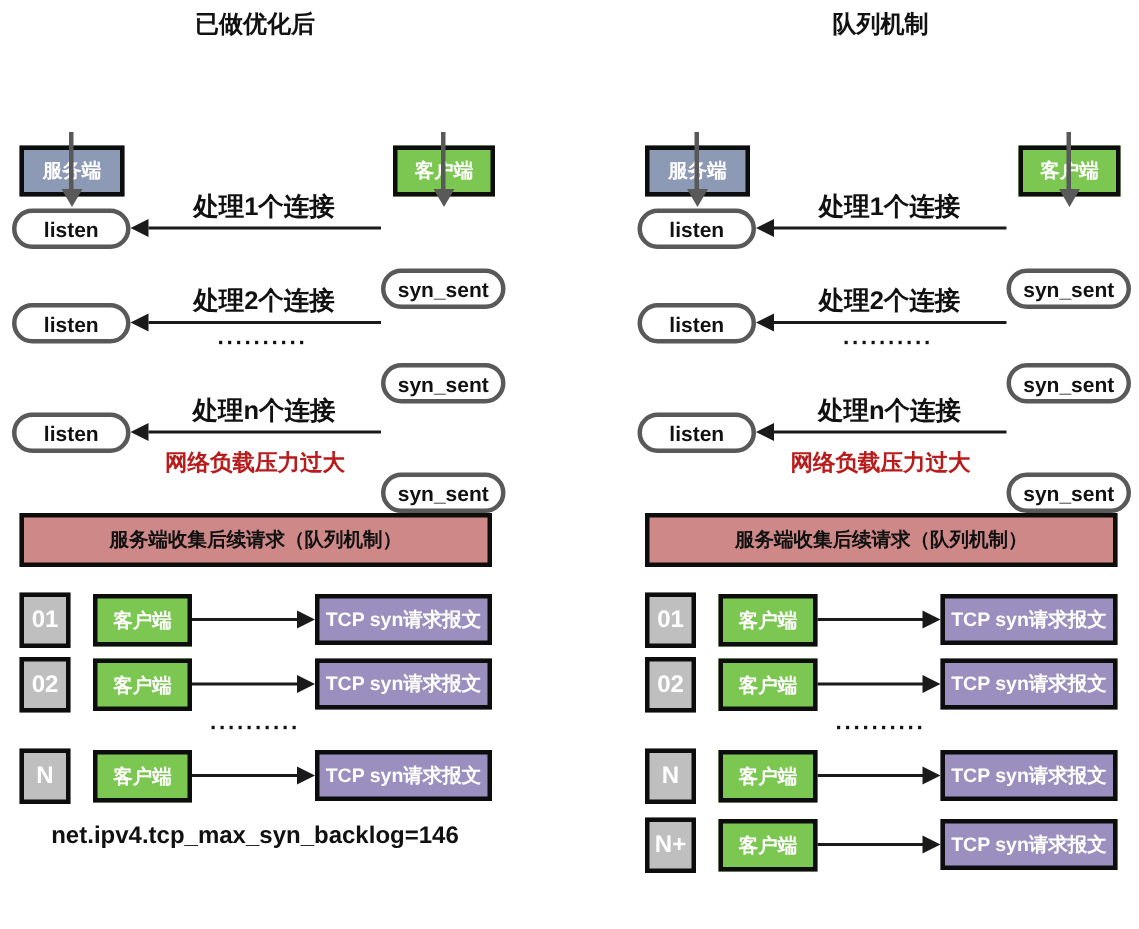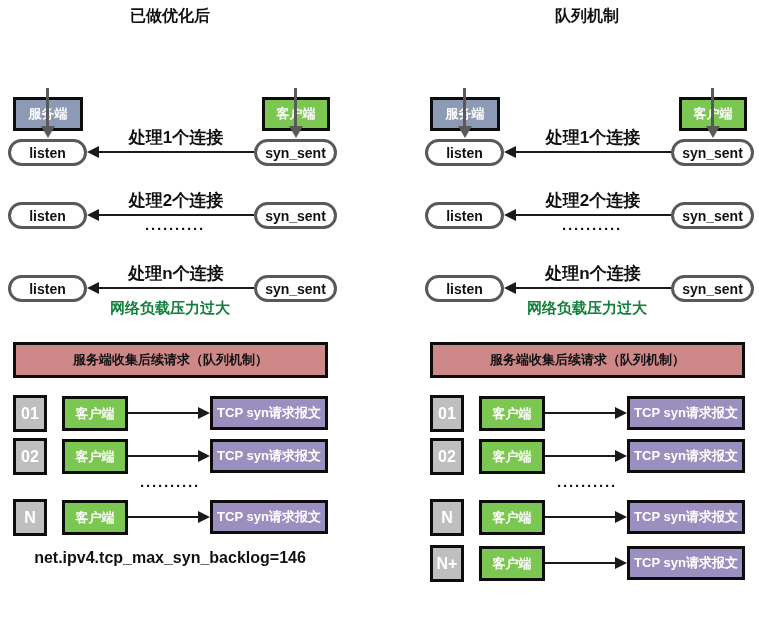--- a/index.html
+++ b/index.html
@@ -27,32 +27,32 @@
   .varrow-head.client{left:289px;}
 
   .crow{position:absolute;left:0;width:352px;height:27px;}
   .crow.r1{top:139px;}
   .crow.r2{top:202px;}
   .crow.r3{top:275px;}
   .pill{position:absolute;top:0;height:21px;border:3px solid var(--pill-border,#595959);
     border-radius:14px;background:#fff;display:flex;align-items:center;justify-content:center;
     font-weight:bold;font-size:14px;color:#111;}
   .pill.listen{left:8px;width:73px;}
-  .pill.synsent{left:254px;width:77px;}
+  .pill.synsent{left:254px;width:77px;margin-top:40px;}
   .conn-label{position:absolute;top:-13px;left:96px;width:160px;text-align:center;
     font-weight:bold;font-size:17px;color:#111;}
   .harrow-line{position:absolute;left:99px;top:12px;width:155px;height:2px;background:var(--arrow-dark,#1A1A1A);}
   .harrow-head{position:absolute;left:87px;top:7px;width:0;height:0;
     border-top:6px solid transparent;border-bottom:6px solid transparent;
     border-right:12px solid var(--arrow-dark,#1A1A1A);}
 
   .mid-dots{position:absolute;top:220px;left:95px;width:160px;text-align:center;
     font-weight:bold;font-size:15px;letter-spacing:1px;color:#111;}
   .pressure{position:absolute;top:299px;left:0;width:340px;text-align:center;
-    font-weight:bold;font-size:15px;color:#15803d;}
+    font-weight:bold;font-size:15px;color:#b91c1c;}
 
   .queue-header{position:absolute;left:13px;top:342px;width:309px;height:30px;
     border:3px solid #0d0d0d;background:var(--queue-header-box,#CE8888);
     display:flex;align-items:center;justify-content:center;
     font-weight:bold;font-size:13px;color:#111;}
 
   .qrow{position:absolute;left:0;width:352px;height:37px;}
   .qrow.q1{top:395px;}
   .qrow.q2{top:438px;}
   .qrow.q3{top:499px;}

